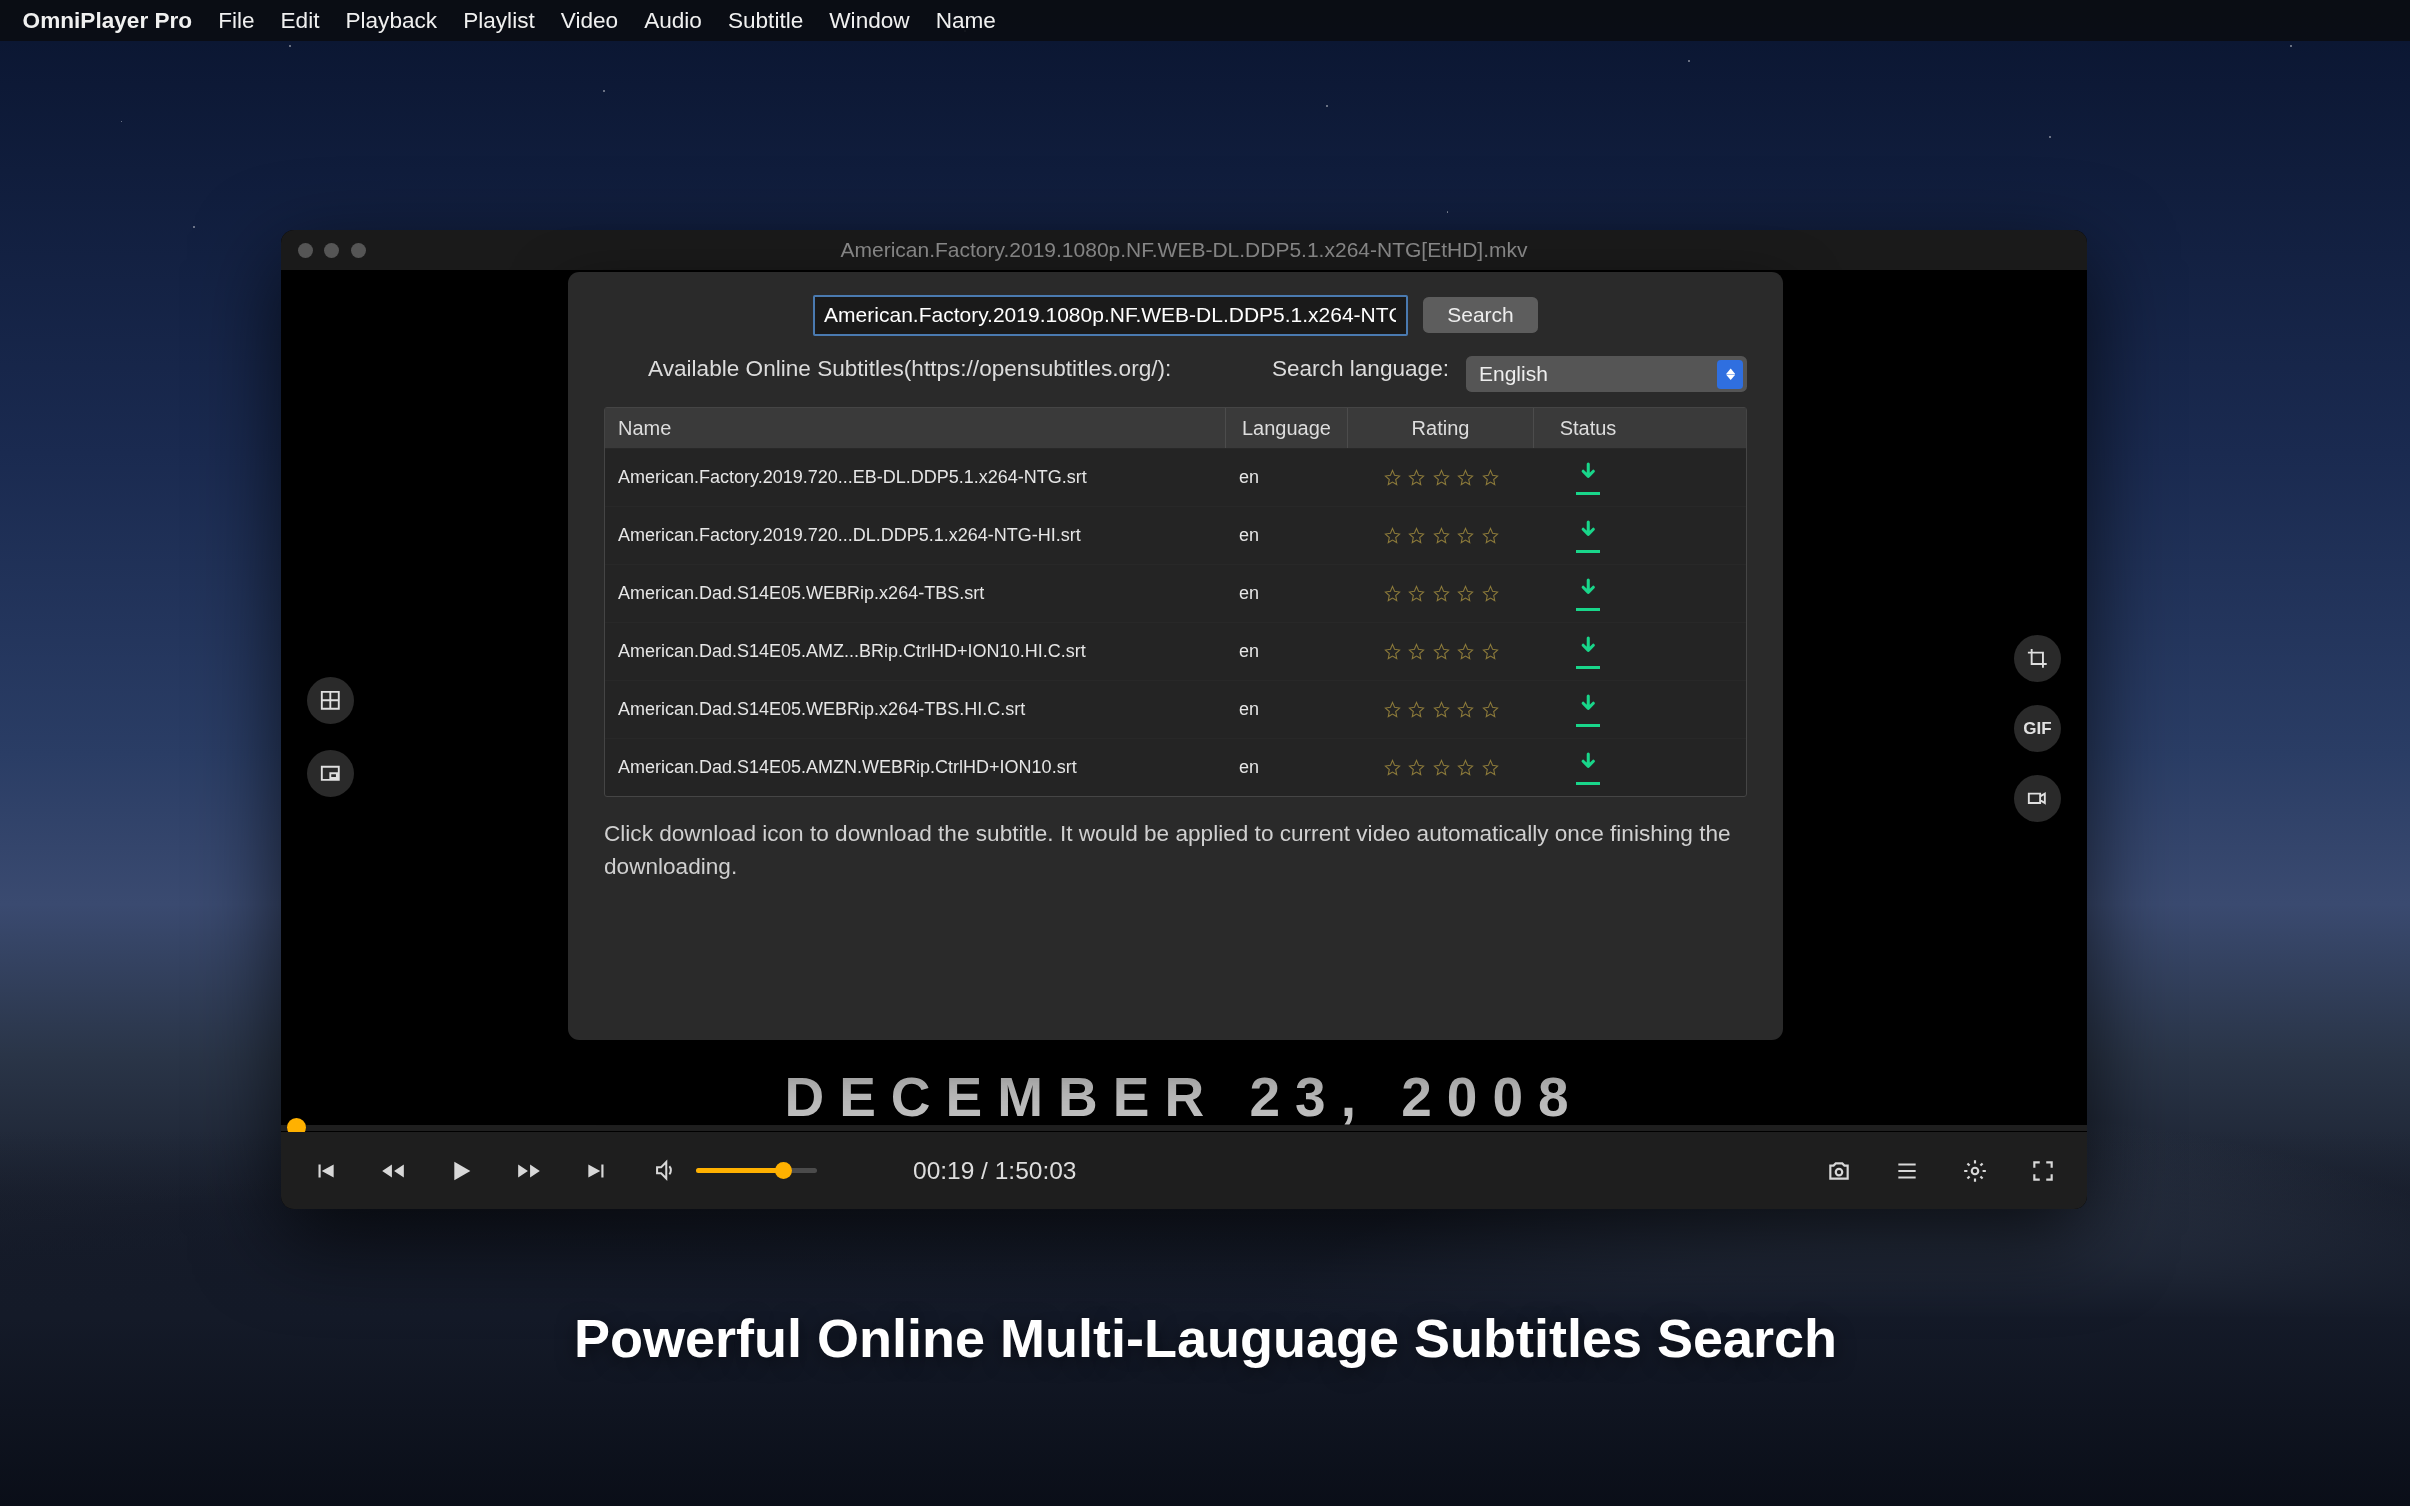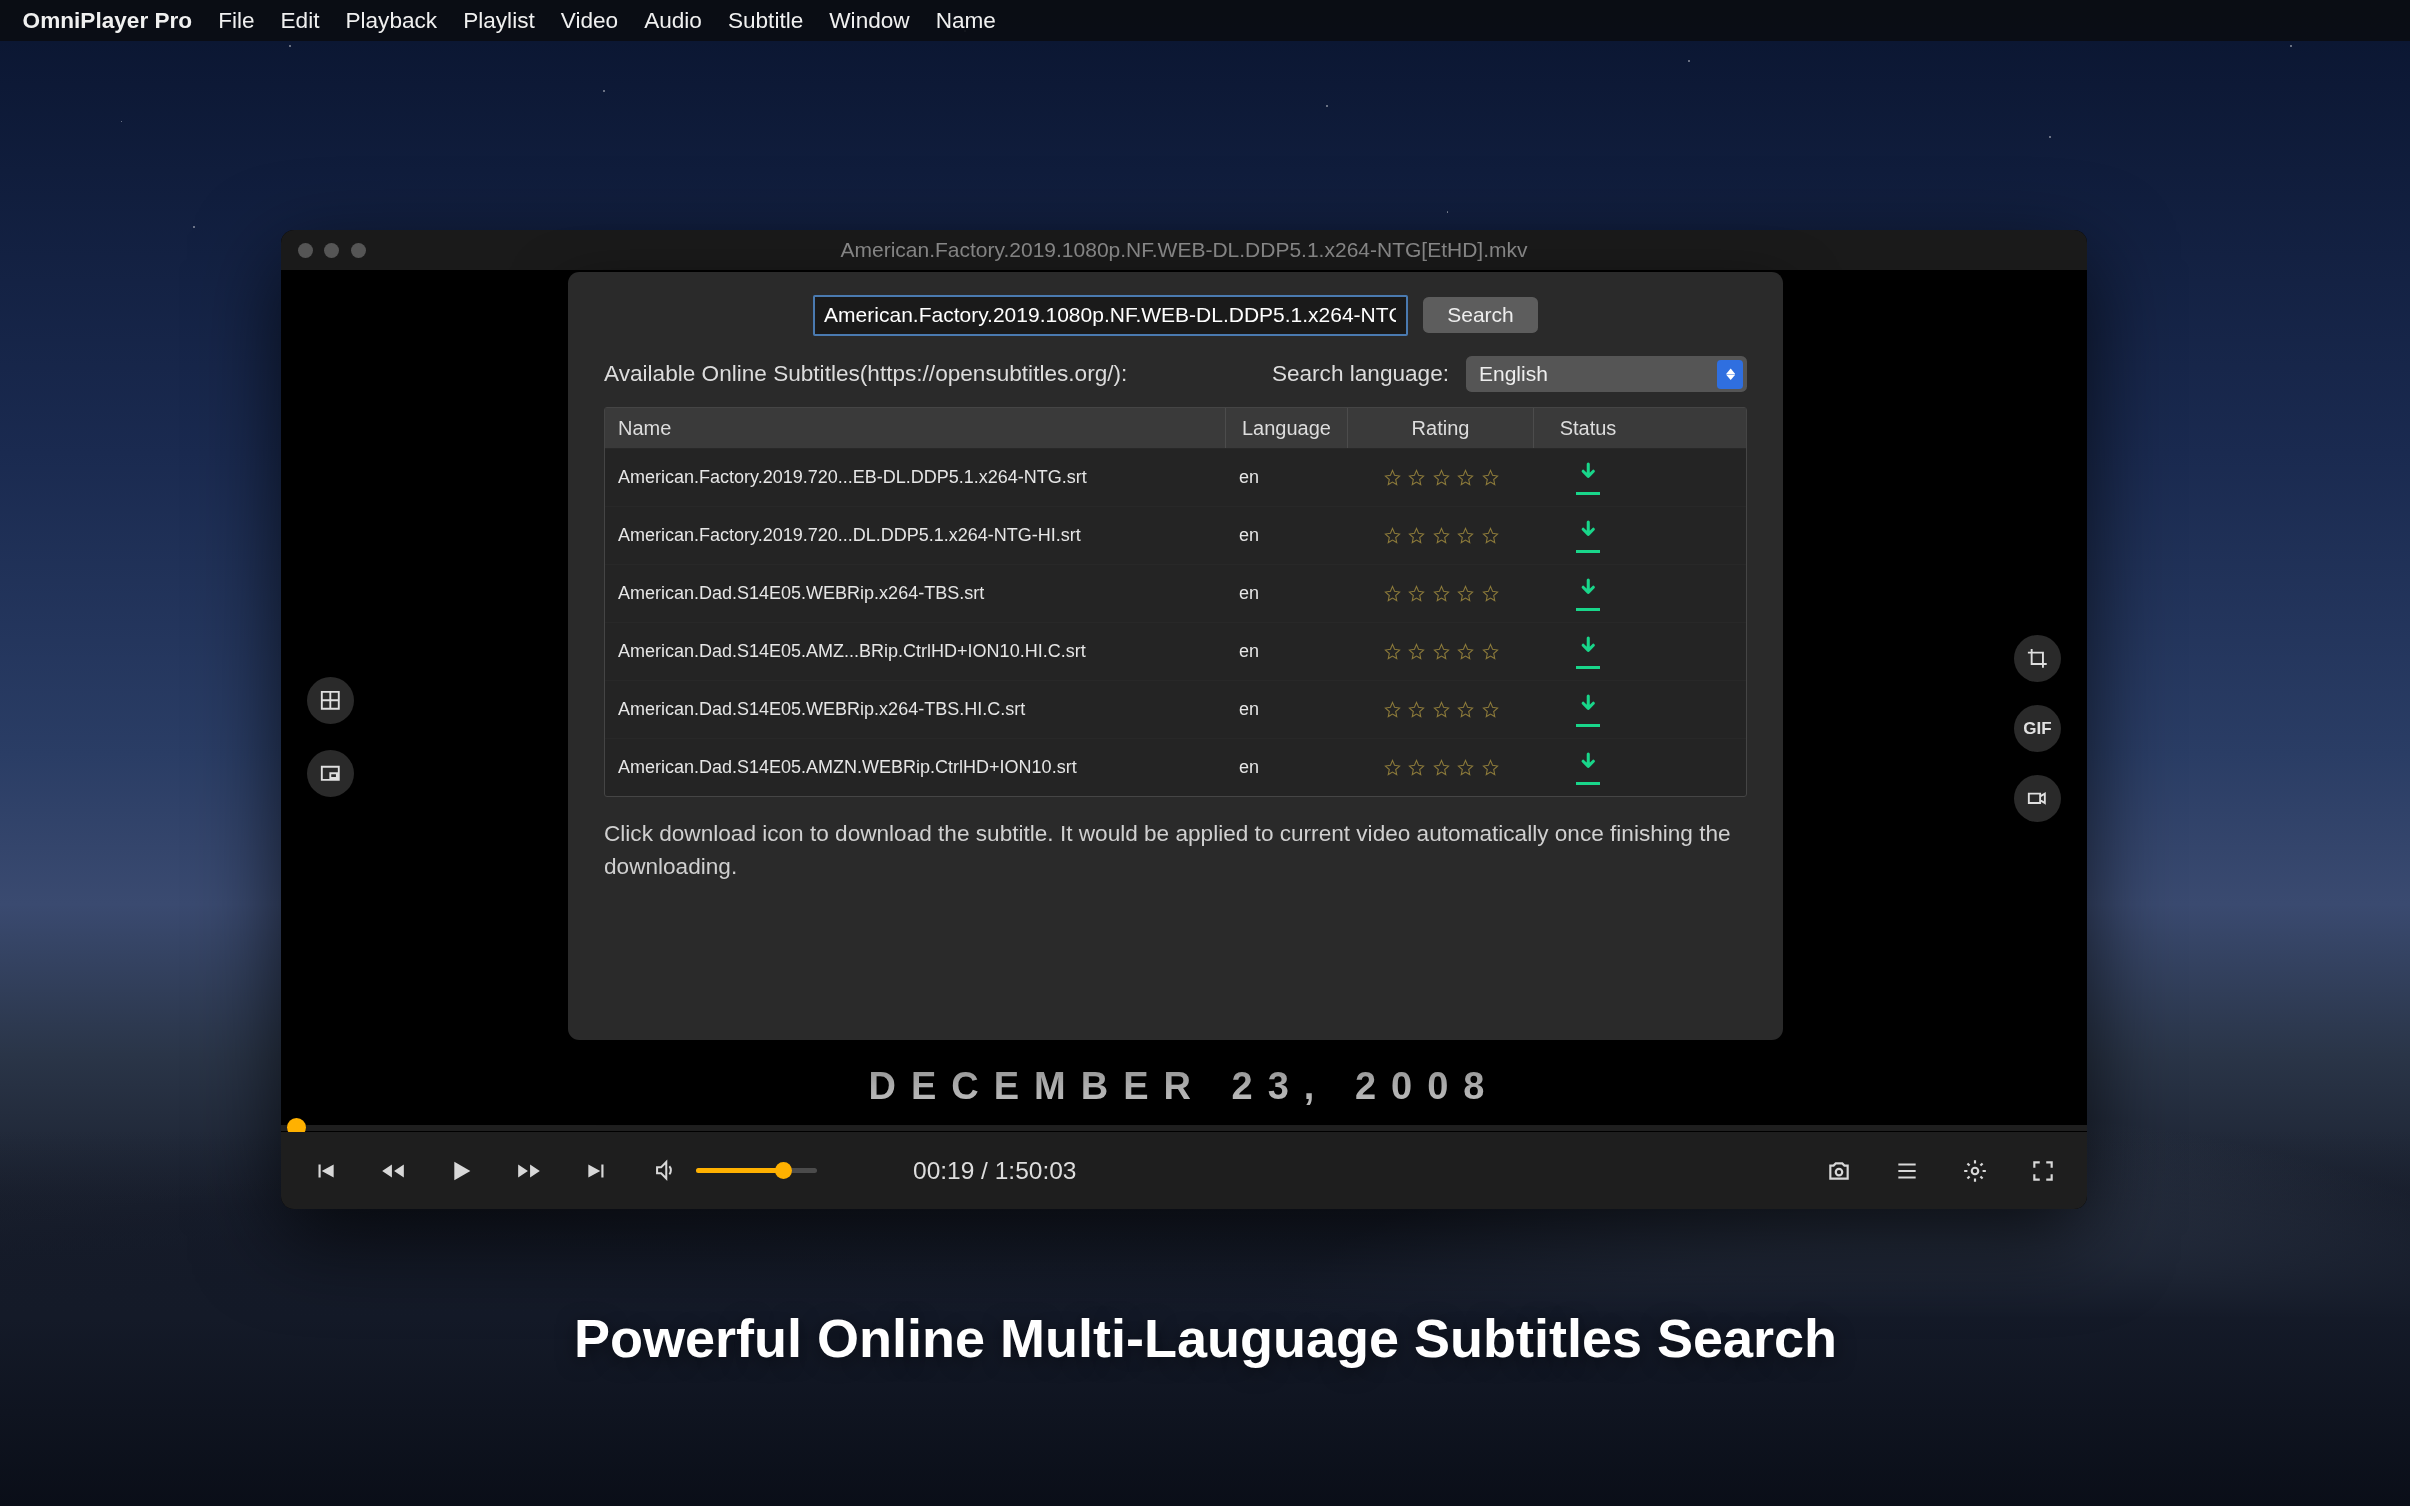--- a/index.html
+++ b/index.html
@@ -67,21 +67,21 @@
 .side-left1 { left: 26px; top: 407px; }
 .side-left2 { left: 26px; top: 480px; }
 .side-right1 { right: 26px; top: 365px; }
 .side-right2 { right: 26px; top: 435px; font-size:17px; font-weight:600; }
 .side-right3 { right: 26px; top: 505px; }
 
 
 .caption {
   position: absolute; left: 0; right: 0; top: 795px;
   text-align: center; color: #bfbfbf;
-  font-size: 38px; letter-spacing: 15px; font-weight: 600;
+  font-size: 55px; letter-spacing: 15px; font-weight: 600;
 }
 
 
 .progress {
   position: absolute; left: 0; right: 0; top: 855px; height: 5.6px;
   background: rgba(255,255,255,.12);
 }
 .progress .thumb {
   position: absolute; left: 5.6px; top: -7.5px;
   width: 19px; height: 19px; border-radius: 50%;
@@ -145,23 +145,23 @@
 .search-btn{ background:#6b6b6b; color:#1c1c1c; }
 .search-btn{ color:#e5e5e5; background:#5e5e5e; }
 .search-btn{ color:#1b1b1b; }
 .search-btn{ background:#6a6a6a; color:#0f0f0f; }
 .search-btn{ background:#666; color:#eaeaea; }
 .search-btn{ background:#5d5d5d; color:#e0e0e0; }
 .search-btn{ color:#eee; }
 .search-btn{ font-weight:400; }
 
 .meta-row {
-  display:flex; align-items:center;
+  display:flex; align-items:flex-start;
   padding: 3.8px 36px 15px;
-  color:#dcdcdc; font-size:22.6px;
+  color:#dcdcdc; font-size:22.6px;margin-left:44px;
 }
 .meta-row .spacer{flex:1;}
 .lang-select {
   position:relative;
   width: 281px; height: 36px;
   background: #555; border-radius:5.6px;
   display:flex; align-items:center;
   padding: 0 13px; color:#eee; font-size:21px;
   margin-left: 17px;
 }

